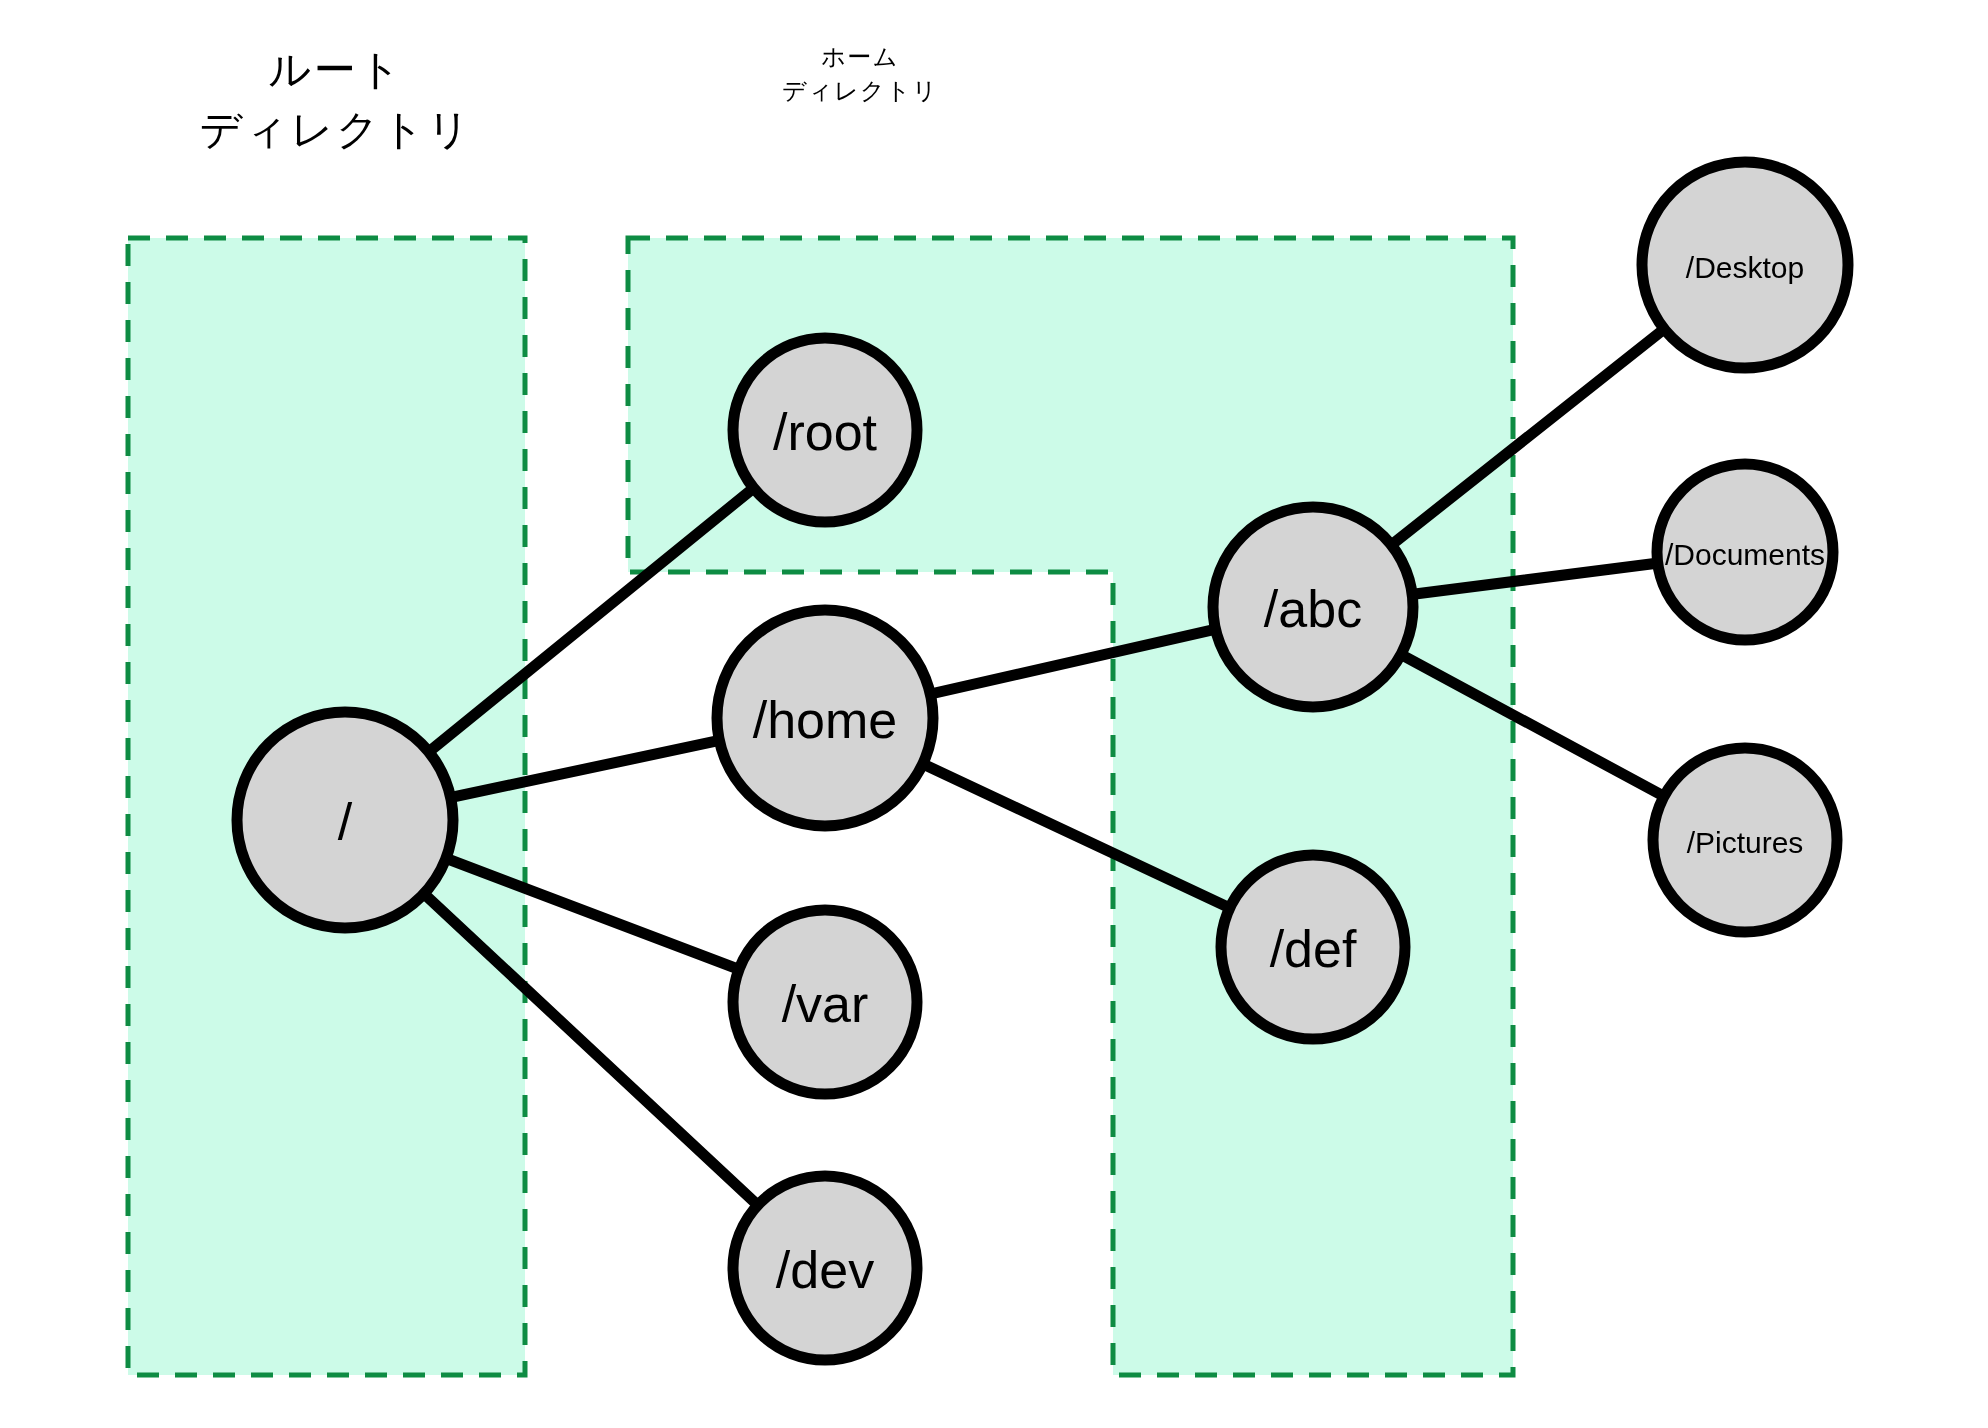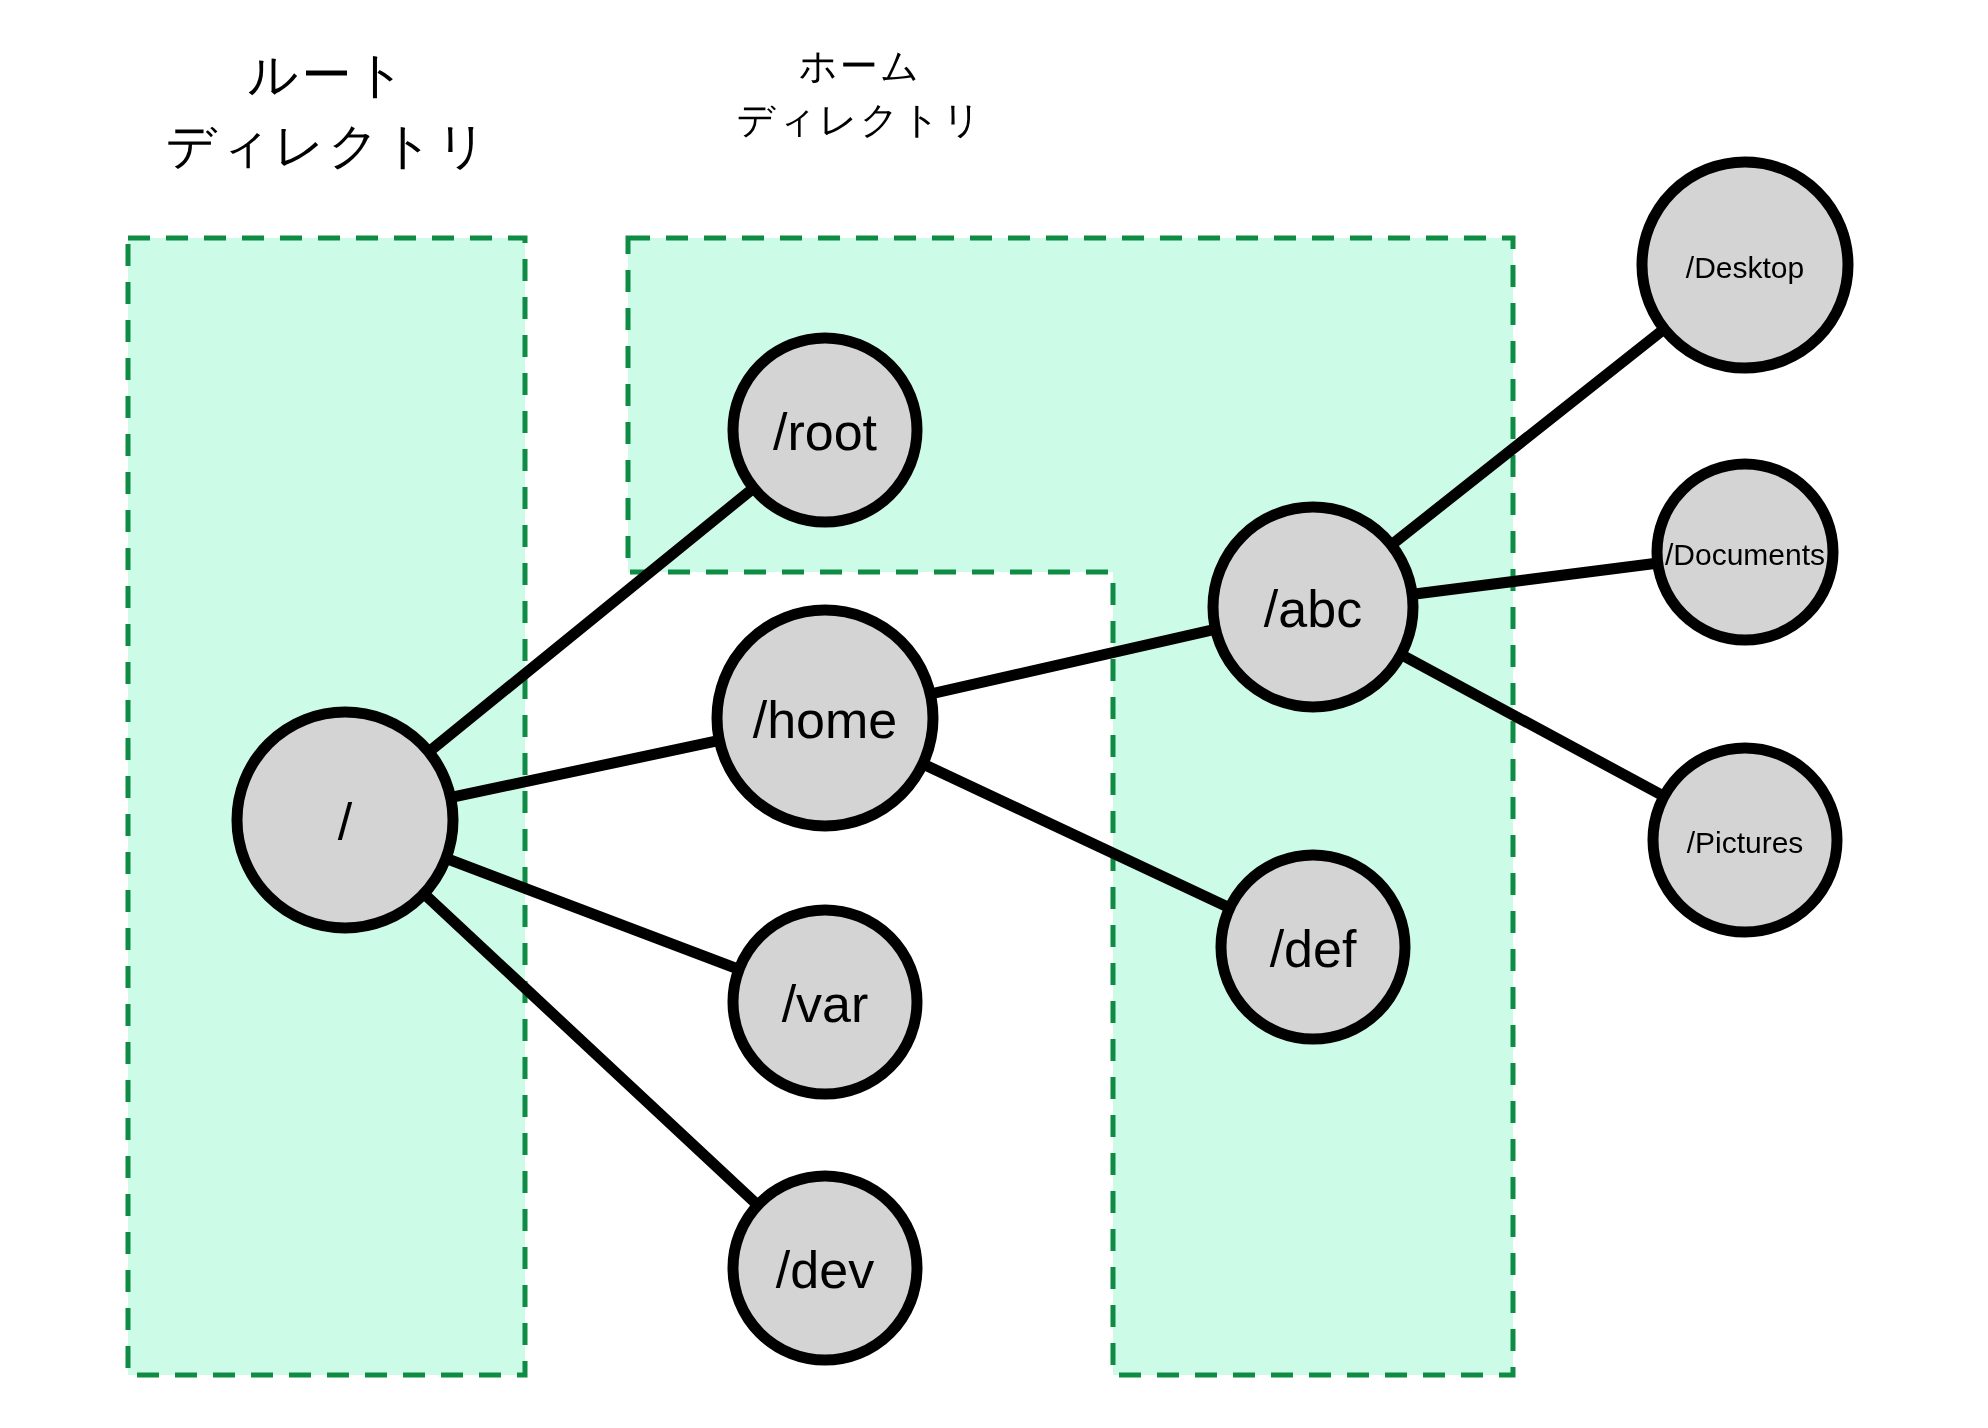--- a/index.html
+++ b/index.html
@@ -125,19 +125,19 @@
           <text class="node-label" x="1745" y="554" font-size="30" fill="#000000">/Documents</text>
         </g>
         <g>
           <circle class="node-circle" cx="1745" cy="840" r="92" fill="#D4D4D4" stroke="#000000" stroke-width="11"></circle>
           <text class="node-label" x="1745" y="842" font-size="30" fill="#000000">/Pictures</text>
         </g>
       </g>
   </svg>
 
   <div id="captions-layer">
-      <div class="group-caption" style="left: 128px; top: 40px; width: 400px; font-size: 50px;">ルート
+      <div class="group-caption" style="left: 136px; top: 40px; width: 400px; font-size: 42px;">ルート
 ディレクトリ</div>
-      <div class="group-caption" style="left: 660px; top: 40px; width: 400px; font-size: 38px;">ホーム
+      <div class="group-caption" style="left: 660px; top: 40px; width: 400px; font-size: 24px;">ホーム
 ディレクトリ</div>
     </div>
 
 </div>
 
 </body></html>

